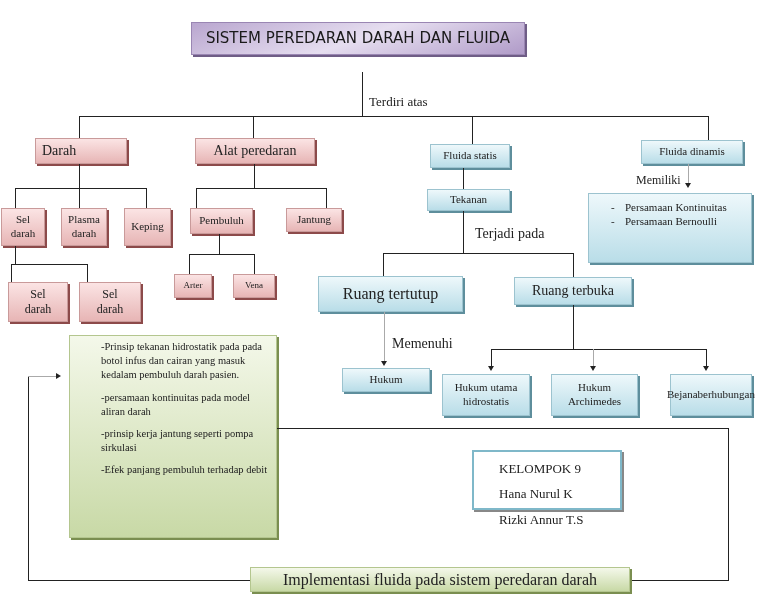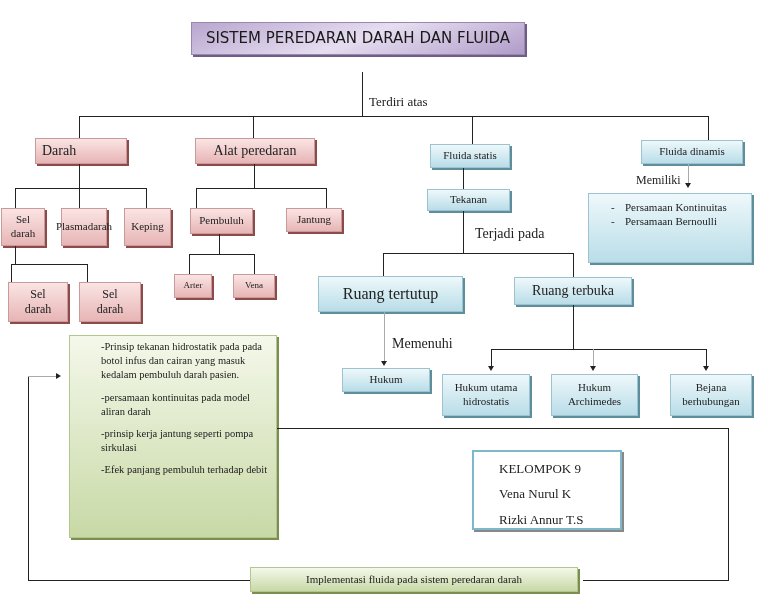--- a/index.html
+++ b/index.html
@@ -51,21 +51,21 @@
 <div class="line" style="left:79px;top:164px;width:1px;height:24px;"></div>
 <div class="line" style="left:15px;top:188px;width:132px;height:1px;"></div>
 <div class="line" style="left:15px;top:188px;width:1px;height:20px;"></div>
 <div class="line" style="left:79px;top:188px;width:1px;height:20px;"></div>
 <div class="line" style="left:146px;top:188px;width:1px;height:20px;"></div>
 
 <div class="box pink" style="left:1px;top:208px;width:44px;height:38px;font-size:11px;flex-direction:column;">
     <span>Sel</span>
     <span>darah</span>
   </div>
-<div class="box pink" style="left:61px;top:208px;width:46px;height:38px;font-size:11px;flex-direction:row;">
+<div class="box pink" style="left:61px;top:208px;width:46px;height:38px;font-size:11px;flex-direction:column;">
     <span>Plasma</span>
     <span>darah</span>
   </div>
 <div class="box pink" style="left:124px;top:208px;width:47px;height:38px;font-size:11px;flex-direction:row;">
     <span>Kepin</span>
     <span>g</span>
   </div>
 
 <div class="line" style="left:15px;top:246px;width:1px;height:18px;"></div>
 <div class="line" style="left:11px;top:264px;width:77px;height:1px;"></div>
@@ -139,21 +139,21 @@
 <div class="arrow" style="left:703px;top:366px;"></div>
 
 <div class="box blue" style="left:442px;top:374px;width:88px;height:42px;font-size:11px;flex-direction:column;">
     <span>Hukum utama</span>
     <span>hidrostatis</span>
   </div>
 <div class="box blue" style="left:551px;top:374px;width:87px;height:42px;font-size:11px;flex-direction:column;">
     <span>Hukum</span>
     <span>Archimedes</span>
   </div>
-<div class="box blue" style="left:670px;top:374px;width:82px;height:42px;font-size:11px;flex-direction:column;">
+<div class="box blue" style="left:670px;top:374px;width:82px;height:42px;font-size:11px;flex-direction:row;">
     <span>Bejana</span>
     <span>berhubungan</span>
   </div>
 
 <div class="line" style="left:688px;top:164px;width:1px;height:20px;background:#aaa;"></div>
 <div class="arrow" style="left:685px;top:183px;"></div>
 <div class="lbl" style="left:636px;top:173px;font-size:12px;">Memiliki</div>
 <div class="dyn blue" style="left:588px;top:193px;width:164px;height:70px;">
   <div style="padding-left:14px;"><span class="dash" style="left:0;">-</span><span>Persamaan Kontinuitas</span></div>
   <div style="padding-left:14px;"><span class="dash" style="left:0;">-</span><span>Persamaan Bernoulli</span></div>
@@ -167,21 +167,21 @@
 </div>
 
 <div class="line" style="left:277px;top:428px;width:452px;height:1px;"></div>
 <div class="line" style="left:728px;top:428px;width:1px;height:153px;"></div>
 <div class="line" style="left:583px;top:580px;width:146px;height:1px;"></div>
 <div class="line" style="left:28px;top:580px;width:222px;height:1px;"></div>
 <div class="line" style="left:28px;top:376px;width:1px;height:205px;"></div>
 <div class="line" style="left:28px;top:376px;width:28px;height:1px;background:#aaa;"></div>
 <div class="arrow-r" style="left:56px;top:373px;"></div>
 
-<div class="kel" style="left:472px;top:450px;width:150px;height:80px;padding-left:25px;">
+<div class="kel" style="left:472px;top:450px;width:150px;height:60px;padding-left:25px;">
   <div>KELOMPOK 9</div>
-  <div>Vena Nurul K</div>
+  <div>Hana Nurul K</div>
   <div>Rizki Annur T.S</div>
 </div>
 
-<div class="box green" style="left:250px;top:567px;width:328px;height:25px;font-size:11px;">
+<div class="box green" style="left:250px;top:567px;width:380px;height:25px;font-size:16px;">
     <span>Implementasi fluida pada sistem peredaran darah</span>
   </div>
 
 </body></html>

